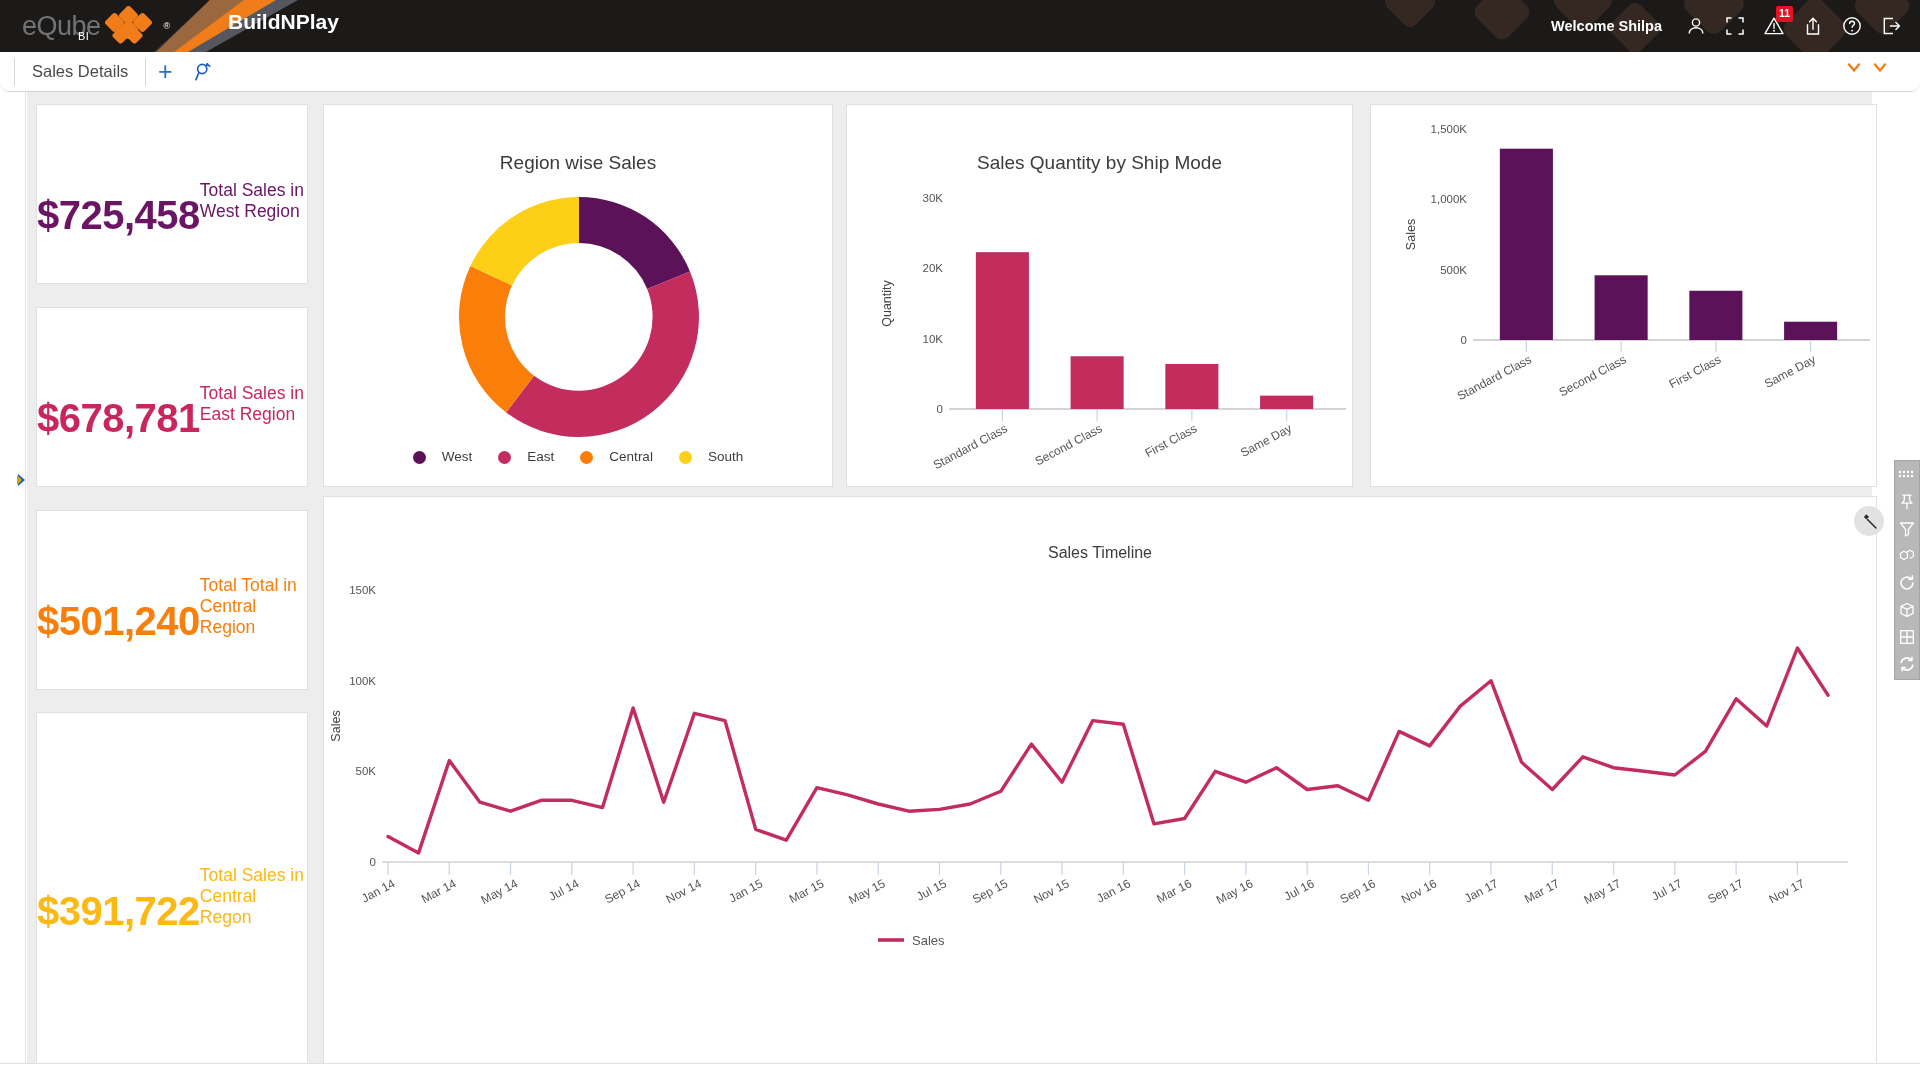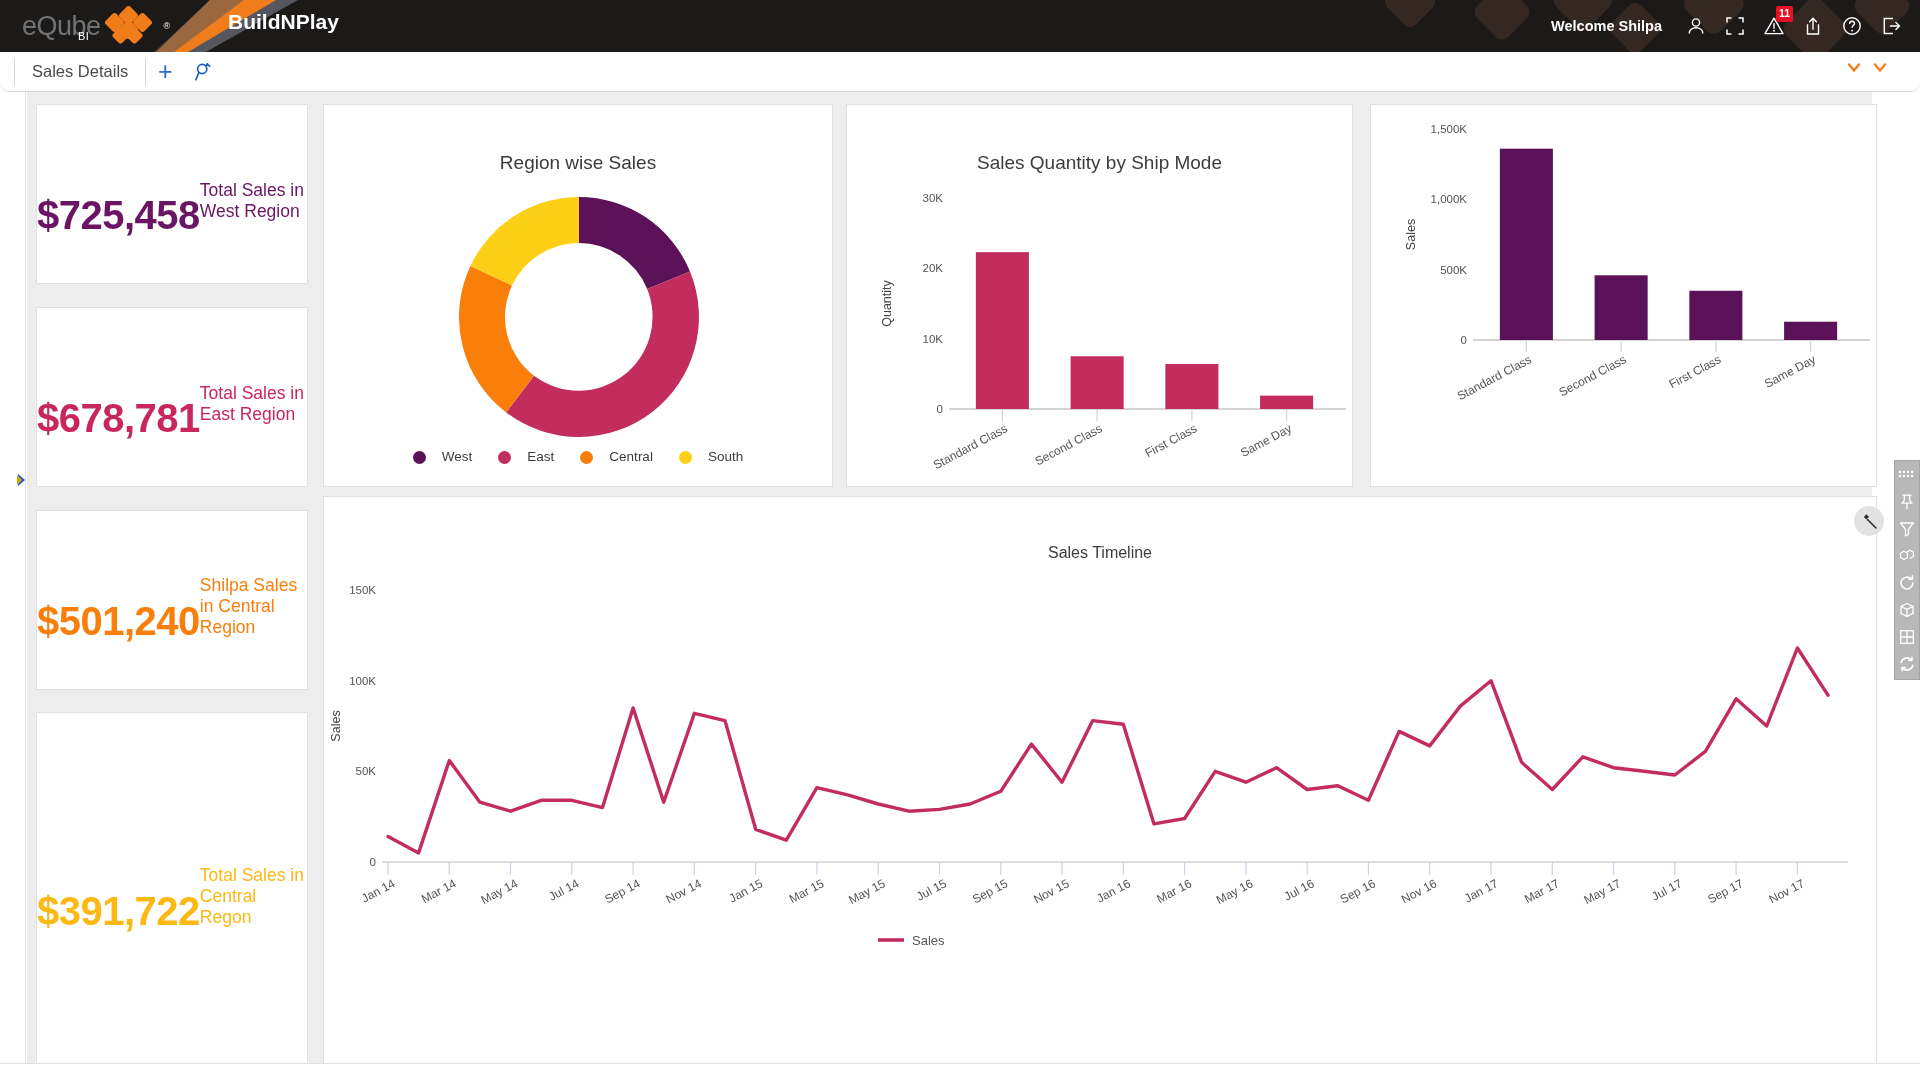--- a/index.html
+++ b/index.html
@@ -277,21 +277,21 @@
         <div class="kpi-label" style="color:#6a1464;">Total Sales in West Region</div>
       </div>
 
       <div class="panel kpi" style="left:9px; top:215px; width:272px; height:180px;">
         <div class="kpi-value" style="color:#c9275c; margin-top:42px;">$678,781</div>
         <div class="kpi-label" style="color:#c9275c;">Total Sales in East Region</div>
       </div>
 
       <div class="panel kpi" style="left:9px; top:418px; width:272px; height:180px;">
         <div class="kpi-value" style="color:#f97e0a; margin-top:42px;">$501,240</div>
-        <div class="kpi-label" style="color:#f97e0a;">Shilpa Sales in Central Region</div>
+        <div class="kpi-label" style="color:#f97e0a;">Total Total in Central Region</div>
       </div>
 
       <div class="panel kpi" style="left:9px; top:620px; width:272px; height:355px;">
         <div class="kpi-value" style="color:#fcb813; margin-top:42px;">$391,722</div>
         <div class="kpi-label" style="color:#fcb813;">Total Sales in Central Regon</div>
       </div>
 
       <div class="panel" style="left:296px; top:12px; width:510px; height:383px;">
         <div class="panel-title">Region wise Sales</div>
         <svg width="510" height="290" viewBox="0 0 510 290" style="display:block;">

